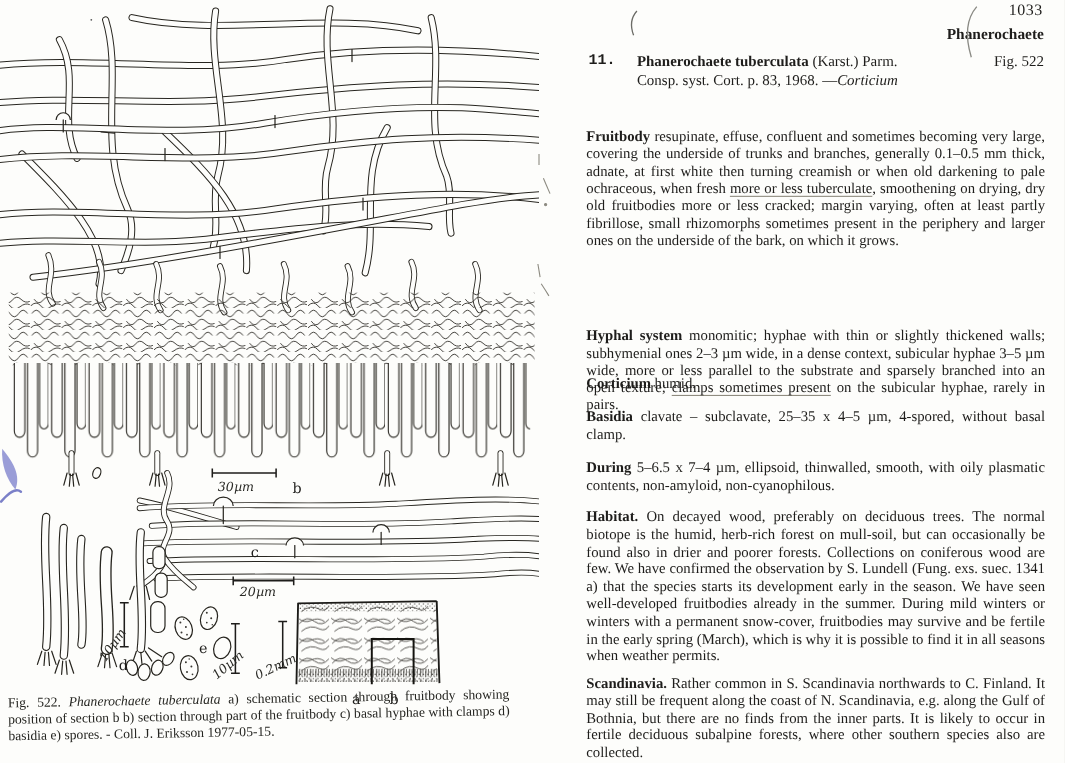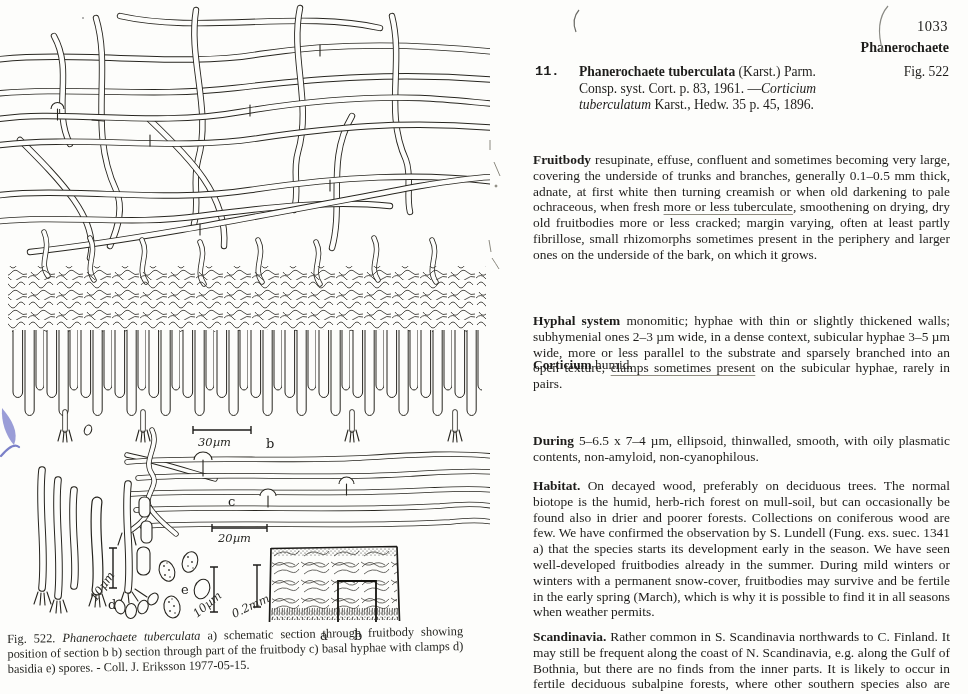--- a/index.html
+++ b/index.html
@@ -1,29 +1,29 @@
 <!DOCTYPE html>
 <html><head>
 <meta charset="utf-8">
 <style>
   html,body{margin:0;padding:0;background:#e8e8e4;}
   .page{position:relative;width:968px;height:694px;background:#fdfdfb;overflow:hidden;
         font-family:"Liberation Serif","DejaVu Serif",serif;color:#1e1d1b;}
   
-  .rcol{position:absolute;left:533px;top:16px;width:417px;height:664px;}
+  .rcol{position:absolute;left:533px;top:0;width:417px;height:664px;}
   .pageno{position:absolute;top:2px;right:2px;font-size:14.5px;letter-spacing:.5px;}
   .runhead{position:absolute;top:24px;right:1px;font-size:14px;font-weight:bold;}
   .heading{position:absolute;top:48px;left:0;width:417px;font-size:13.6px;line-height:16.5px;}
   .heading .num{position:absolute;left:2px;top:0;font-weight:bold;font-family:Liberation Mono, monospace;}
   .heading .hl{margin-left:46px;}
   .heading .figref{position:absolute;right:1px;top:0;font-weight:normal;}
   .b{font-weight:bold;} .i{font-style:italic;}
   .para{position:absolute;left:0;width:417px;font-size:13.4px;line-height:15.8px;
         text-align:justify;}
-  .p-fruit{top:116px;margin-top:20px;} .p-hyph{top:250px;margin-top:47px;} .p-cyst{top:341px;} .p-basid{top:371px;}
+  .p-fruit{top:116px;} .p-hyph{top:250px;margin-top:47px;} .p-cyst{top:341px;} .p-basid{top:371px;}
   .p-spores{top:417px;} .p-hab{top:462px;} .p-dist{top:613px;}
   .pencil-ul{text-decoration:underline;text-decoration-color:#8f8c80;
              text-decoration-thickness:1.2px;text-underline-offset:3px;}
   
   .figwrap{position:absolute;left:0;top:0;width:490px;height:506px;}
   .caption{position:absolute;left:7px;top:632px;width:456px;font-size:12.4px;line-height:15.2px;
            text-align:justify;color:#262622;transform:rotate(-1deg);transform-origin:0 0;}
   
   .to{fill:none;stroke:#27251f;stroke-width:6.4;stroke-linecap:round;}
   .ti{fill:none;stroke:#fdfdfb;stroke-width:4.6;stroke-linecap:round;}
@@ -348,30 +348,30 @@
   </div>
 
   <div class="rcol">
     <div class="pageno">1033</div>
     <div class="runhead">Phanerochaete</div>
 
     <div class="heading">
       <span class="num">11.</span>
       <div class="hl"><span class="b">Phanerochaete tuberculata</span><span> (Karst.) Parm.</span></div>
       <span class="figref">Fig. 522</span>
-      <div class="hl"><span>Consp. syst. Cort. p. 83, 1961. —</span><span class="i">Corticium</span></div>
-      <div class="hl"><span class="i">tuberculatum</span><span> Karst., Hedw. 35 p. 45, 1896.</span></div>
+      <div class="hl"><span>Consp. syst. Cort. p. 83, 1968. —</span><span class="i">Corticium</span></div>
     </div>
 
     <div class="para p-fruit"><span class="b">Fruitbody</span><span> resupinate, effuse, confluent and sometimes becoming very large, covering the underside of trunks and branches, generally 0.1–0.5 mm thick, adnate, at first white then turning creamish or when old darkening to pale ochraceous, when fresh </span><span class="pencil-ul">more or less tuberculate</span><span>, smoothening on drying, dry old fruitbodies more or less cracked; margin varying, often at least partly fibrillose, small rhizomorphs sometimes present in the periphery and larger ones on the underside of the bark, on which it grows.</span></div>
 
     <div class="para p-hyph"><span class="b">Hyphal system</span><span> monomitic; hyphae with thin or slightly thickened walls; subhymenial ones 2–3 µm wide, in a dense context, subicular hyphae 3–5 µm wide, more or less parallel to the substrate and sparsely branched into an open texture; </span><span class="pencil-ul">clamps sometimes present</span><span> on the subicular hyphae, rarely in pairs.</span></div>
 
     <div class="para p-cyst"><span class="b">Corticium</span><span> humid.</span></div>
 
+    <div class="para p-basid"><span class="b">Basidia</span><span> clavate – subclavate, 25–35 x 4–5 µm, 4-spored, without basal clamp.</span></div>
 
     <div class="para p-spores"><span class="b">During</span><span> 5–6.5 x 7–4 µm, ellipsoid, thinwalled, smooth, with oily plasmatic contents, non-amyloid, non-cyanophilous.</span></div>
 
     <div class="para p-hab"><span class="b">Habitat.</span><span> On decayed wood, preferably on deciduous trees. The normal biotope is the humid, herb-rich forest on mull-soil, but can occasionally be found also in drier and poorer forests. Collections on coniferous wood are few. We have confirmed the observation by S. Lundell (Fung. exs. suec. 1341 a) that the species starts its development early in the season. We have seen well-developed fruitbodies already in the summer. During mild winters or winters with a permanent snow-cover, fruitbodies may survive and be fertile in the early spring (March), which is why it is possible to find it in all seasons when weather permits.</span></div>
 
     <div class="para p-dist"><span class="b">Scandinavia.</span><span> Rather common in S. Scandinavia northwards to C. Finland. It may still be frequent along the coast of N. Scandinavia, e.g. along the Gulf of Bothnia, but there are no finds from the inner parts. It is likely to occur in fertile deciduous subalpine forests, where other southern species also are collected.</span></div>
   </div>
 
   <svg width="480" height="694" viewBox="0 0 480 694" style="position:absolute;left:488px;top:0;">
     <path d="M91,10 q-8,9 -3,22" fill="none" stroke="#6b6b66" stroke-width="1.2"></path>

